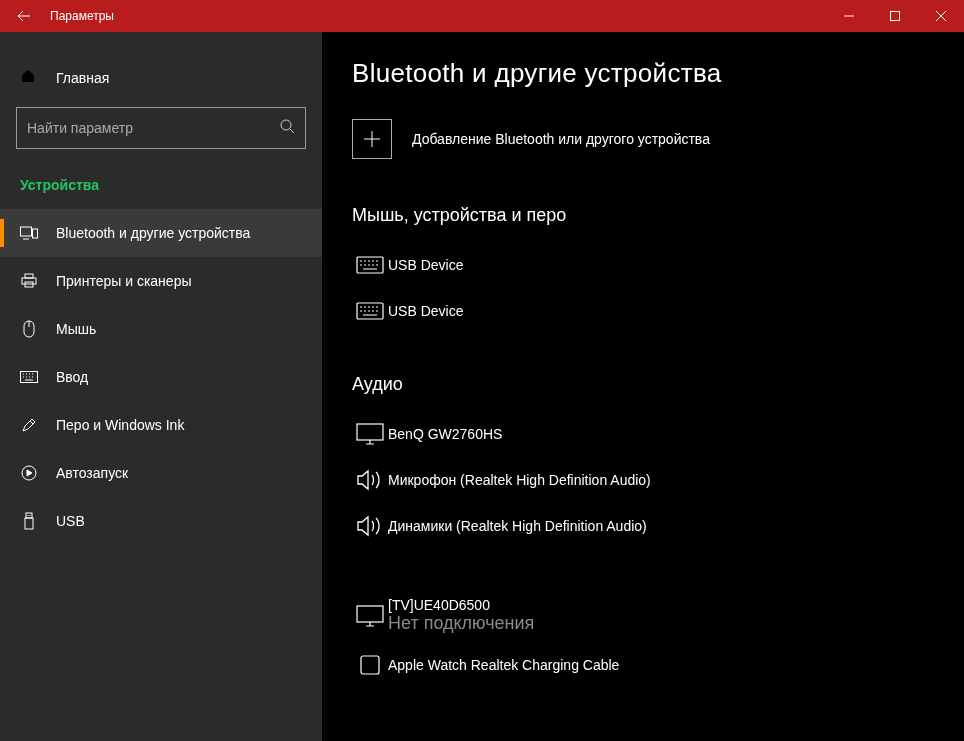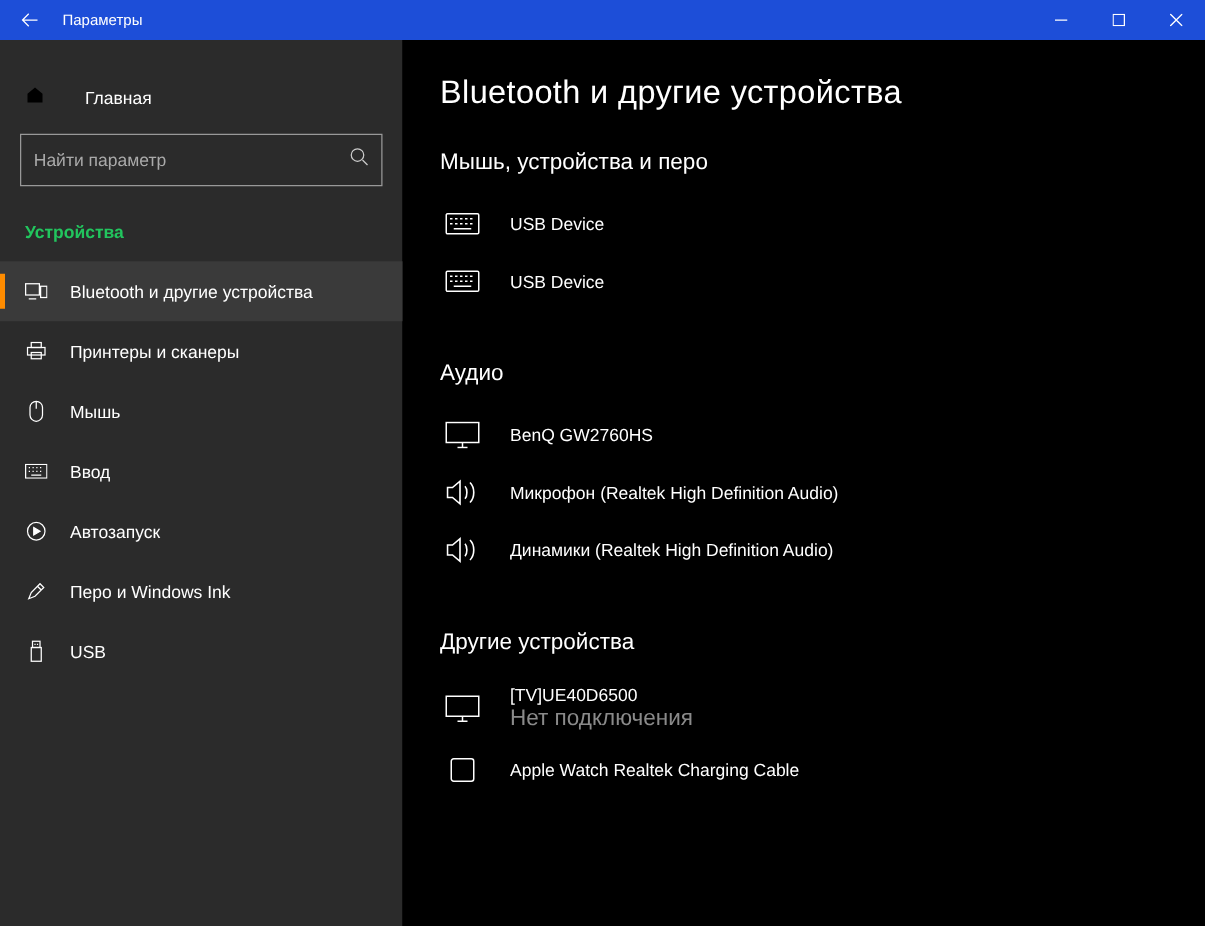--- a/index.html
+++ b/index.html
@@ -1,28 +1,28 @@
 <!DOCTYPE html>
 <html><head>
 <meta charset="utf-8">
 <style>
 * { margin: 0; padding: 0; box-sizing: border-box; font-family: "Segoe UI", Tahoma, sans-serif; }
 body { background: #000; color: #fff; width: 964px; height: 741px; overflow: hidden; display: flex; flex-direction: column; }
 
-.titlebar { height: 32px; display: flex; align-items: center; background: #1d4ed8; }
+.titlebar { height: 32px; display: flex; align-items: center; background: #b91c1c; }
 .titlebar-back { width: 48px; height: 32px; display: flex; align-items: center; justify-content: center; }
 .titlebar-title { font-size: 12px; flex: 1; padding-left: 2px; color: #fff; }
 .titlebar-controls { display: flex; }
 .titlebar-btn { width: 46px; height: 32px; display: flex; align-items: center; justify-content: center; }
 .titlebar svg { stroke: #fff; fill: none; }
 
 .body { display: flex; flex: 1; overflow: hidden; }
 
 .sidebar { width: 322px; background: #2b2b2b; display: flex; flex-direction: column; padding-top: 26px; }
-.home-row { display: flex; align-items: center; padding: 10px 16px 10px 20px; gap: 32px; }
+.home-row { display: flex; align-items: center; padding: 10px 16px 10px 20px; gap: 20px; }
 .home-row span { font-size: 14px; }
 
 .search-wrap { margin: 10px 16px 18px 16px; border: 1px solid #999; height: 42px; display: flex; align-items: center; padding: 16px 10px; }
 .search-wrap input { flex: 1; background: transparent; border: none; outline: none; color: #ccc; font-size: 14px; }
 .search-wrap input::placeholder { color: #aaa; }
 
 .category-label { font-size: 14px; font-weight: 600; padding: 10px 16px 16px 20px; color: #22c55e; }
 
 .nav { list-style: none; display: flex; flex-direction: column; }
 .nav-item { display: flex; align-items: center; height: 48px; padding: 0 16px 0 20px; gap: 18px; position: relative; cursor: pointer; }
@@ -36,21 +36,21 @@
 .page-title { font-size: 26px; font-weight: 300; letter-spacing: 0.3px; margin-bottom: 30px; }
 
 .add-row { display: flex; align-items: center; gap: 20px; margin-bottom: 46px; cursor: pointer; }
 .add-sq { width: 40px; height: 40px; border: 1px solid #aaa; display: flex; align-items: center; justify-content: center; }
 .add-sq svg { stroke: #fff; }
 .add-label { font-size: 14px; }
 
 .section-title { font-size: 18px; font-weight: 400; margin-bottom: 16px; }
 .section { margin-bottom: 40px; }
 
-.device { display: flex; align-items: center; gap: 20px; padding: 8px 0; cursor: pointer; }
+.device { display: flex; align-items: center; padding: 8px 0; cursor: pointer; }
 .device .dicon { width: 36px; height: 30px; display: flex; align-items: center; justify-content: center; }
 .device .dtext { display: flex; flex-direction: column; }
 .device .dname { font-size: 14px; }
 .device .dstatus { font-size: 18px; color: #8a8a8a; }
 .device svg { stroke: #fff; fill: none; }
 
 </style>
 </head>
 <body>
 
@@ -139,50 +139,58 @@
           <svg width="18" height="12" viewBox="0 0 18 12" stroke-width="1">
               <rect x="0.5" y="0.5" width="17" height="11"></rect>
               <path d="M3 3h1M6 3h1M9 3h1M12 3h1M15 3h0M3 6h1M6 6h1M9 6h1M12 6h1M5 9h8"></path>
             </svg>
         </span>
         <span class="lbl">Ввод</span>
       </li>
       <li class="nav-item">
         <span class="icon">
           <svg width="16" height="16" viewBox="0 0 16 16" stroke-width="1">
+              <path d="M2 14l2-5 7-7 3 3-7 7-5 2zM9 4l3 3"></path>
+            </svg>
+        </span>
+        <span class="lbl">Перо и Windows Ink</span>
+      </li>
+      <li class="nav-item">
+        <span class="icon">
+          <svg width="16" height="16" viewBox="0 0 16 16" stroke-width="1">
               <circle cx="8" cy="8" r="7"></circle>
               <path d="M6 5l5 3-5 3z" fill="#fff"></path>
             </svg>
         </span>
         <span class="lbl">Автозапуск</span>
-      </li>
-      <li class="nav-item">
-        <span class="icon">
-          <svg width="16" height="16" viewBox="0 0 16 16" stroke-width="1">
-              <path d="M2 14l2-5 7-7 3 3-7 7-5 2zM9 4l3 3"></path>
-            </svg>
-        </span>
-        <span class="lbl">Перо и Windows Ink</span>
       </li>
       <li class="nav-item">
         <span class="icon">
           <svg width="10" height="18" viewBox="0 0 10 18" stroke-width="1">
               <rect x="2" y="1" width="6" height="5"></rect>
               <rect x="1" y="6" width="8" height="11"></rect>
               <path d="M4 3v1M6 3v1"></path>
             </svg>
         </span>
         <span class="lbl">USB</span>
       </li>
     </ul>
   </div>
 
   <div class="content">
     <h1 class="page-title">Bluetooth и другие устройства</h1>
 
+    <div class="add-row">
+      <div class="add-sq">
+        <svg width="16" height="16" viewBox="0 0 16 16" stroke-width="1">
+            <path d="M8 0v16M0 8h16"></path>
+          </svg>
+      </div>
+      <div class="add-label">Добавление Bluetooth или другого устройства</div>
+    </div>
 
     <div class="section">
       <h2 class="section-title">Мышь, устройства и перо</h2>
       <div class="device">
         <div class="dicon">
           <svg width="28" height="18" viewBox="0 0 28 18" stroke-width="1.2">
               <rect x="1" y="1" width="26" height="16" rx="1"></rect>
               <path d="M4 5h2M8 5h2M12 5h2M16 5h2M20 5h2M4 9h2M8 9h2M12 9h2M16 9h2M20 9h2M7 13h14"></path>
             </svg>
         </div>
@@ -232,21 +240,20 @@
               <path d="M1 7h4l6-5v18l-6-5H1zM15 6c2 2 2 8 0 10M19 3c4 4 4 12 0 16"></path>
             </svg>
         </div>
         <div class="dtext">
             <div class="dname">Динамики (Realtek High Definition Audio)</div>
           </div>
       </div>
     </div>
 
     <div class="section">
-      <h2 class="section-title">Другие устройства</h2>
       <div class="device">
         <div class="dicon">
           <svg width="28" height="22" viewBox="0 0 28 22" stroke-width="1.2">
               <rect x="1" y="1" width="26" height="16"></rect>
               <path d="M10 21h8M14 17v4"></path>
             </svg>
         </div>
         <div class="dtext">
           <div class="dname">[TV]UE40D6500</div>
           <div class="dstatus">Нет подключения</div>

